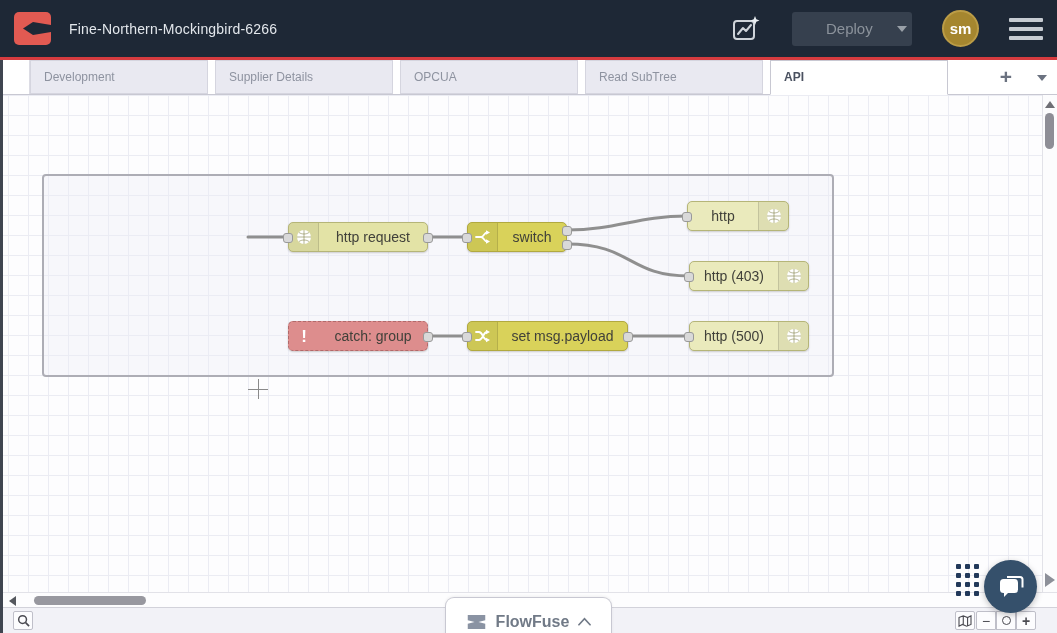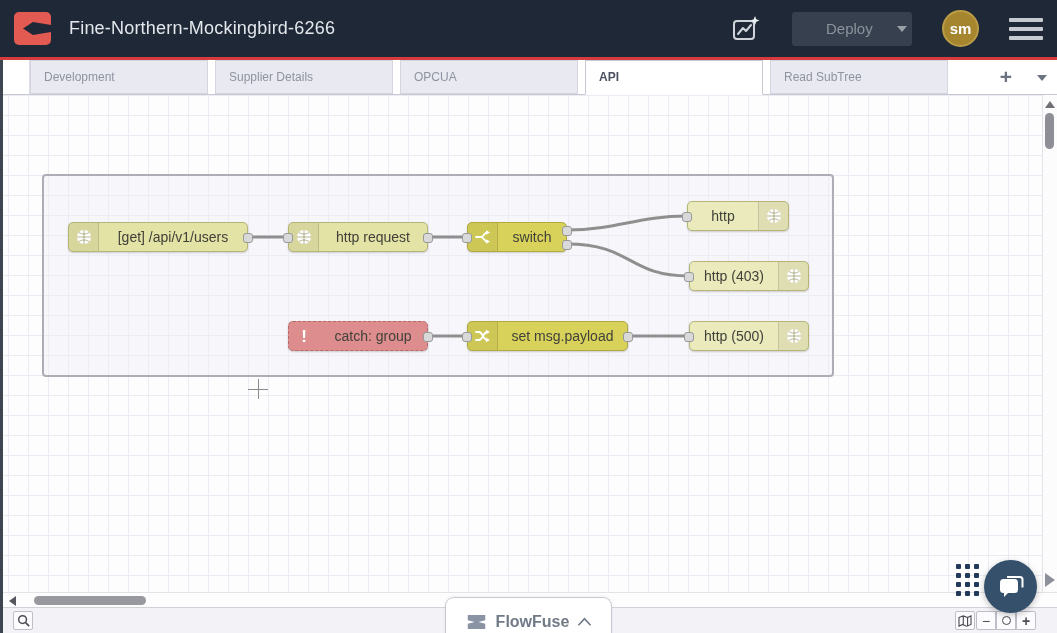--- a/index.html
+++ b/index.html
@@ -6,21 +6,21 @@
   html,body { width:1057px; height:633px; overflow:hidden; }
   body { font-family:"Liberation Sans", sans-serif; position:relative; background:#fff; }
   .page { position:absolute; inset:0; width:1057px; height:633px; overflow:hidden; }
 
   
   .header { position:absolute; left:0; top:0; width:1057px; height:57px; background:#1e2836;
             display:flex; align-items:center; padding:0 14px; }
   .accent-line { position:absolute; left:0; top:57px; width:1057px; height:3px; background:#d63b3f; }
   .logo-box { width:37px; height:33px; background:#e25a52; border-radius:5px; position:relative; flex:0 0 auto; }
   .logo-box svg { position:absolute; inset:0; }
-  .header-title { color:#e3e7ec; font-size:18px; margin-left:18px; letter-spacing:.2px; }
+  .header-title { color:#e3e7ec; font-size:14px; margin-left:18px; letter-spacing:.2px; }
   .header-right { margin-left:auto; display:flex; align-items:center; gap:30px; }
   .ai-btn { width:32px; height:32px; display:flex; align-items:center; justify-content:center; cursor:pointer; }
   .deploy-btn { width:120px; height:34px; background:#36404e; border-radius:3px; display:flex;
                 align-items:center; padding:0 10px; gap:24px; cursor:default; }
   .deploy-label { color:#8b929b; font-size:15px; flex:1; }
   .caret-down { width:0; height:0; border-left:5px solid transparent; border-right:5px solid transparent;
                 border-top:6px solid #99a0a8; }
   .avatar { width:37px; height:37px; border-radius:50%; background:#a5862f; border:2px solid #bb9c46;
             color:#fff; font-size:15px; font-weight:bold; display:flex; align-items:center; justify-content:center; }
   .hamburger { display:flex; flex-direction:column; gap:5px; width:34px; cursor:pointer; }
@@ -153,48 +153,38 @@
       </div>
     </div>
   </div>
   <div class="accent-line"></div>
 
   <div class="tabbar">
     <div class="tab-left-pad"></div>
     <div class="tab">Development</div>
     <div class="tab">Supplier Details</div>
     <div class="tab">OPCUA</div>
+    <div class="tab">Read SubTree</div>
     <div class="tab active">API</div>
-    <div class="tab">Read SubTree</div>
     <div class="tab-add">+</div>
     <div class="tab-menu"></div>
   </div>
 
   <div class="canvas">
     <div class="group-rect"></div>
 
     <svg class="wires">
       <path d="M248 142 L288 142" stroke="#8f8f8f" stroke-width="3" fill="none" stroke-linecap="round"></path>
       <path d="M428 142 L467 142" stroke="#8f8f8f" stroke-width="3" fill="none" stroke-linecap="round"></path>
       <path d="M567 135 C617 135 637 121 687 121" stroke="#8f8f8f" stroke-width="3" fill="none" stroke-linecap="round"></path>
       <path d="M567 149 C632 149 628 181 689 181" stroke="#8f8f8f" stroke-width="3" fill="none" stroke-linecap="round"></path>
       <path d="M428 241 L467 241" stroke="#8f8f8f" stroke-width="3" fill="none" stroke-linecap="round"></path>
       <path d="M628 241 L689 241" stroke="#8f8f8f" stroke-width="3" fill="none" stroke-linecap="round"></path>
     </svg>
 
-    <div class="node khaki" style="left: 68px; top: 127px; width: 180px; background: rgb(227, 227, 166);">
-      <div class="icon-box left">
-        <svg width="16" height="16" viewBox="0 0 16 16">
-            <circle cx="8" cy="8" r="7" fill="#fff"></circle>
-            <path d="M1 8 h14 M8 1 v14 M3 3.5 c3 2 7 2 10 0 M3 12.5 c3 -2 7 -2 10 0" stroke="rgba(120,120,60,0.55)" stroke-width="1" fill="none"></path>
-          </svg>
-      </div>
-      <div class="node-label">[get] /api/v1/users</div>
-      <div class="port out"></div>
-    </div>
 
     <div class="node khaki" style="left: 288px; top: 127px; width: 140px; background: rgb(227, 227, 166);">
       <div class="icon-box left">
         <svg width="16" height="16" viewBox="0 0 16 16">
             <circle cx="8" cy="8" r="7" fill="#fff"></circle>
             <path d="M1 8 h14 M8 1 v14 M3 3.5 c3 2 7 2 10 0 M3 12.5 c3 -2 7 -2 10 0" stroke="rgba(120,120,60,0.55)" stroke-width="1" fill="none"></path>
           </svg>
       </div>
       <div class="node-label">http request</div>
       <div class="port in"></div>

